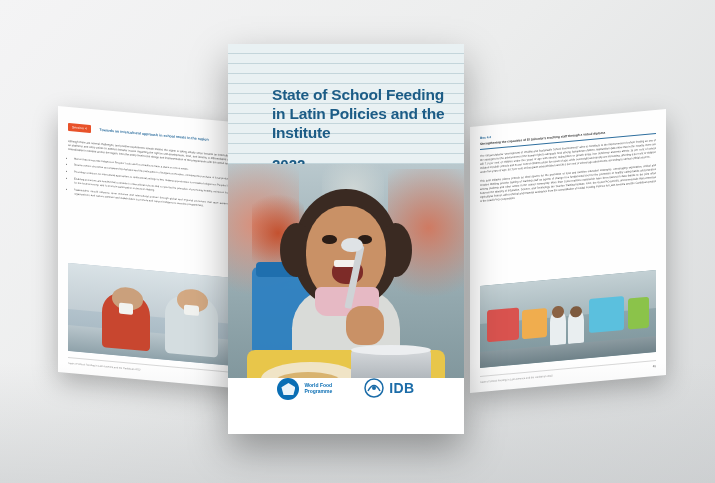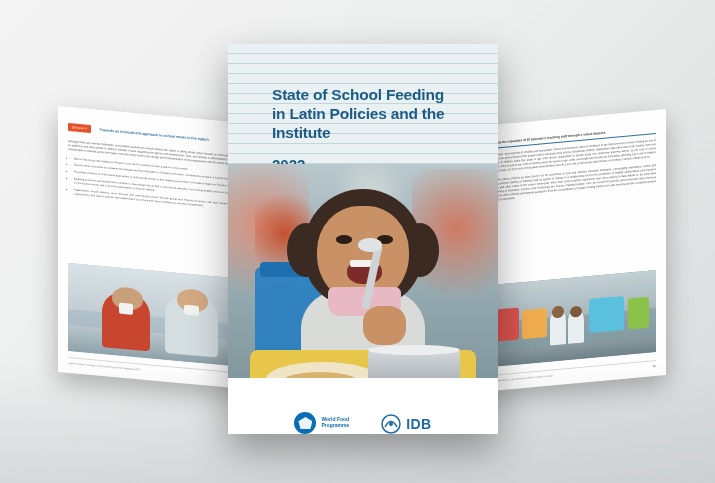--- a/index.html
+++ b/index.html
@@ -170,21 +170,21 @@
     width: 176px;
     height: 82px;
     overflow: hidden;
     background: #8fa6ad;
   }
 
   
   .page-cover {
     left: 228px;
     top: 44px;
-    width: 270px;
+    width: 236px;
     height: 390px;
     background: #ffffff;
     box-shadow: 0 16px 36px rgba(0,0,0,0.34);
     z-index: 5;
   }
   .cover-top {
     position: relative;
     height: 176px;
     background: #e9f1f3;
     overflow: hidden;
@@ -231,21 +231,21 @@
     background: linear-gradient(180deg, #9fb6bd 0%, #7f9aa3 100%);
   }
   .cp-layer { position: absolute; }
 
   .cover-bottom {
     position: absolute;
     left: 0; right: 0; bottom: 0;
     height: 56px;
     background: #ffffff;
     display: flex;
-    align-items: flex-end;
+    align-items: flex-start;
     justify-content: center;
     gap: 32px;
   }
   .logo-wfp { display: flex; align-items: center; gap: 5px; }
   .wfp-mark {
     width: 22px; height: 22px;
     border-radius: 50%;
     background: #0a6eb4;
     position: relative;
   }

